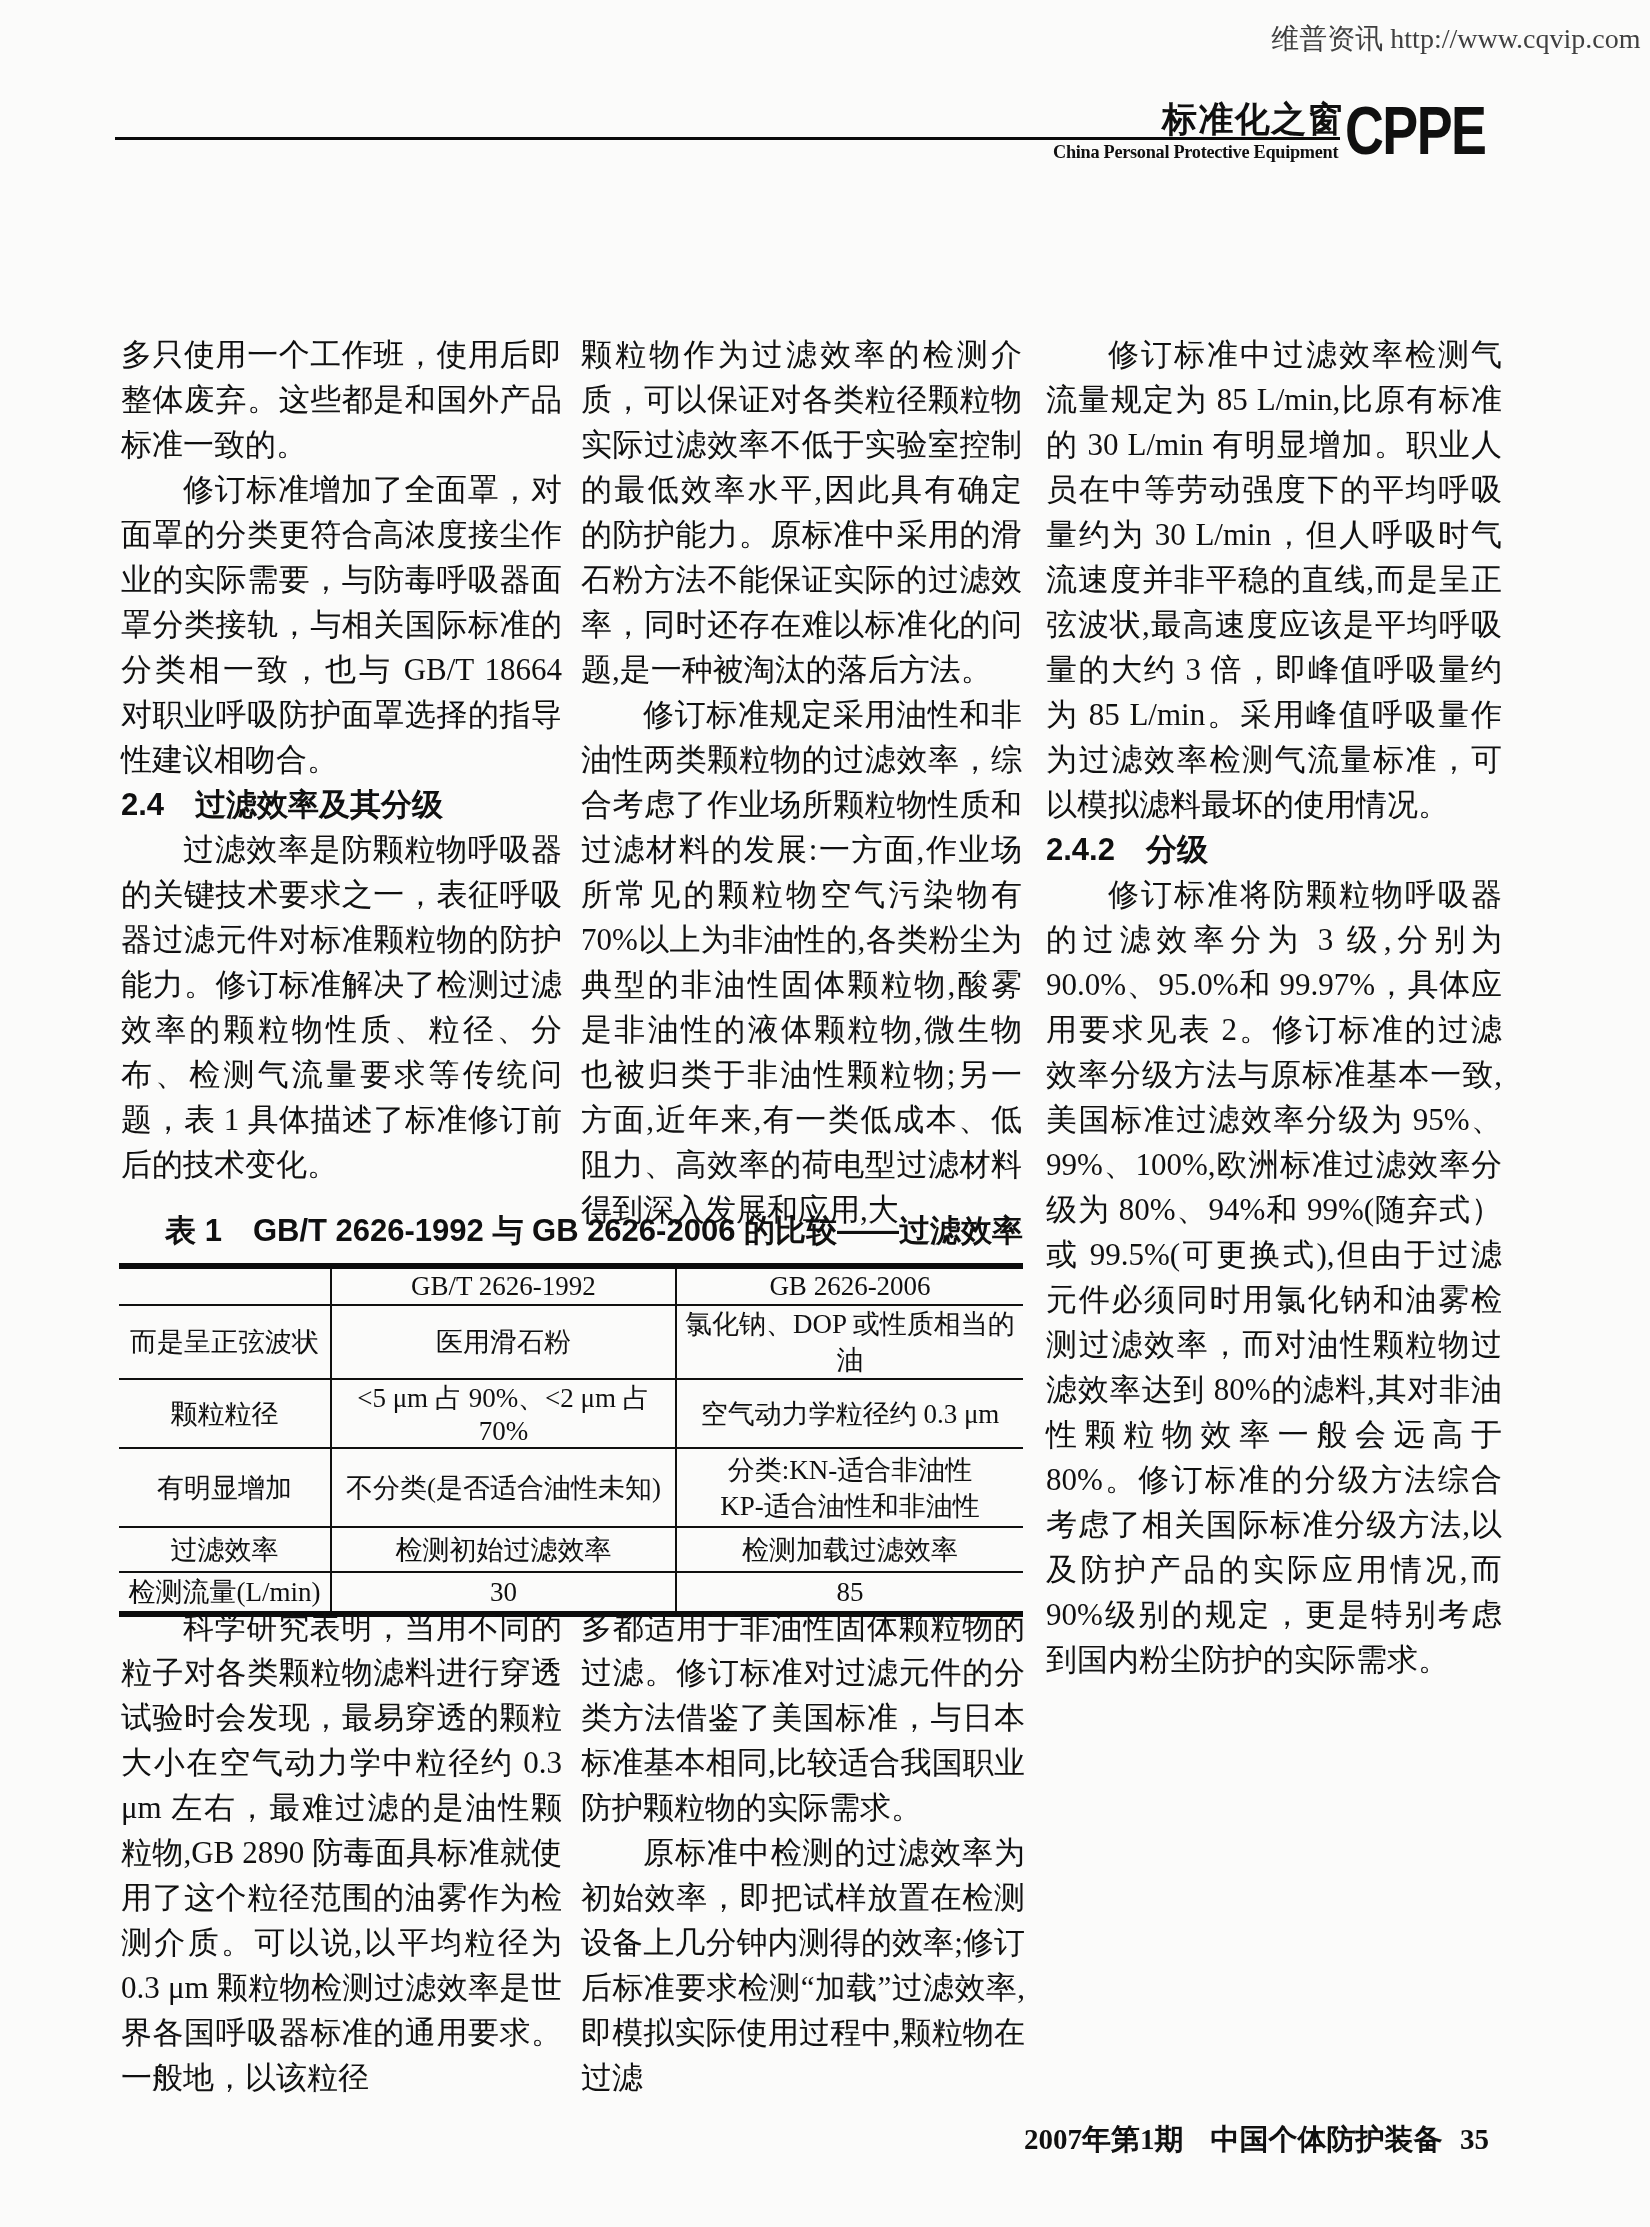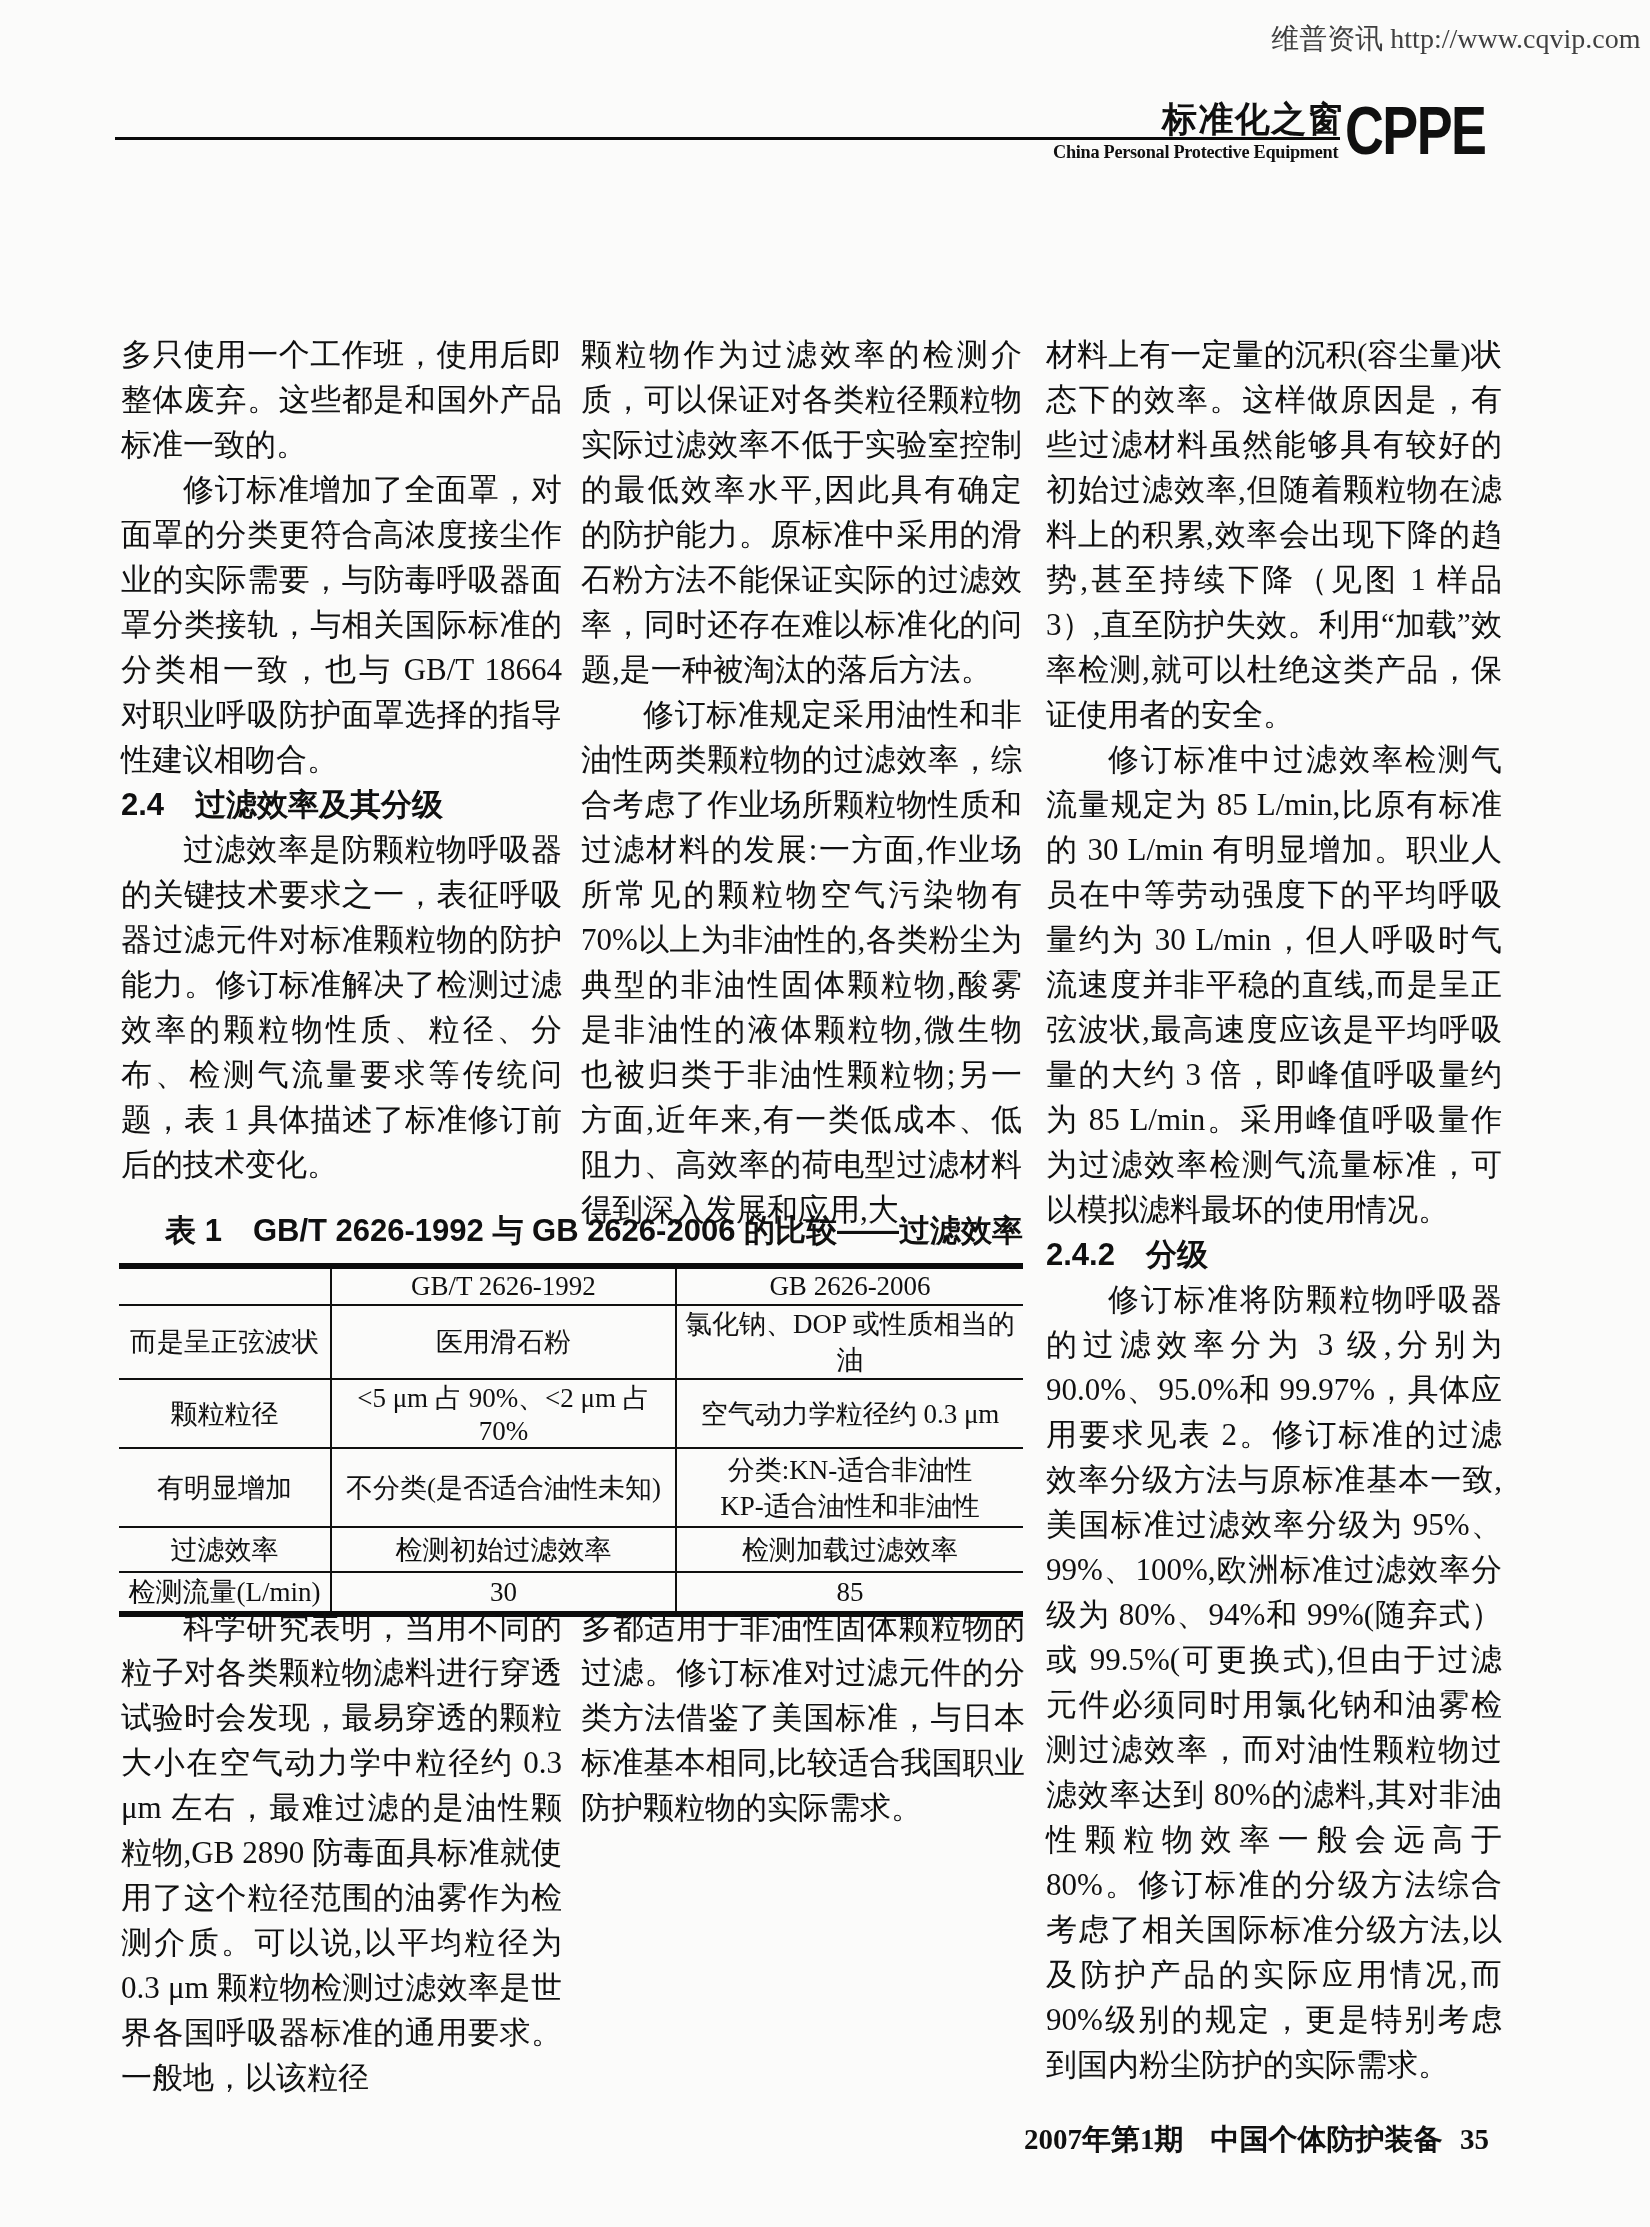--- a/index.html
+++ b/index.html
@@ -139,21 +139,20 @@
   <p class="h">2.4　过滤效率及其分级</p>
   <p>过滤效率是防颗粒物呼吸器的关键技术要求之一，表征呼吸器过滤元件对标准颗粒物的防护能力。修订标准解决了检测过滤效率的颗粒物性质、粒径、分布、检测气流量要求等传统问题，表 1 具体描述了标准修订前后的技术变化。</p>
 </div>
 
 <div class="col" id="col2-top">
   <p class="noindent">颗粒物作为过滤效率的检测介质，可以保证对各类粒径颗粒物实际过滤效率不低于实验室控制的最低效率水平,因此具有确定的防护能力。原标准中采用的滑石粉方法不能保证实际的过滤效率，同时还存在难以标准化的问题,是一种被淘汰的落后方法。</p>
   <p>修订标准规定采用油性和非油性两类颗粒物的过滤效率，综合考虑了作业场所颗粒物性质和过滤材料的发展:一方面,作业场所常见的颗粒物空气污染物有70%以上为非油性的,各类粉尘为典型的非油性固体颗粒物,酸雾是非油性的液体颗粒物,微生物也被归类于非油性颗粒物;另一方面,近年来,有一类低成本、低阻力、高效率的荷电型过滤材料得到深入发展和应用,大</p>
 </div>
 
 <div class="col" id="col3">
-  <p class="noindent">材料上有一定量的沉积(容尘量)状态下的效率。这样做原因是，有些过滤材料虽然能够具有较好的初始过滤效率,但随着颗粒物在滤料上的积累,效率会出现下降的趋势,甚至持续下降（见图 1 样品 3）,直至防护失效。利用“加载”效率检测,就可以杜绝这类产品，保证使用者的安全。</p>
   <p>修订标准中过滤效率检测气流量规定为 85 L/min,比原有标准的 30 L/min 有明显增加。职业人员在中等劳动强度下的平均呼吸量约为 30 L/min，但人呼吸时气流速度并非平稳的直线,而是呈正弦波状,最高速度应该是平均呼吸量的大约 3 倍，即峰值呼吸量约为 85 L/min。采用峰值呼吸量作为过滤效率检测气流量标准，可以模拟滤料最坏的使用情况。</p>
   <p class="h">2.4.2　分级</p>
   <p>修订标准将防颗粒物呼吸器的过滤效率分为 3 级,分别为 90.0%、95.0%和 99.97%，具体应用要求见表 2。修订标准的过滤效率分级方法与原标准基本一致,美国标准过滤效率分级为 95%、99%、100%,欧洲标准过滤效率分级为 80%、94%和 99%(随弃式）或 99.5%(可更换式),但由于过滤元件必须同时用氯化钠和油雾检测过滤效率，而对油性颗粒物过滤效率达到 80%的滤料,其对非油性颗粒物效率一般会远高于 80%。修订标准的分级方法综合考虑了相关国际标准分级方法,以及防护产品的实际应用情况,而 90%级别的规定，更是特别考虑到国内粉尘防护的实际需求。</p>
 </div>
 
 <div class="abs table-title">表 1　GB/T 2626-1992 与 GB 2626-2006 的比较——过滤效率</div>
 <table class="cmp-table">
   <colgroup>
     <col class="w1">
       <col class="w2">
@@ -193,18 +192,19 @@
     </tr>
   </tbody>
 </table>
 
 <div class="col" id="col1-bottom">
   <p>科学研究表明，当用不同的粒子对各类颗粒物滤料进行穿透试验时会发现，最易穿透的颗粒大小在空气动力学中粒径约 0.3 μm 左右，最难过滤的是油性颗粒物,GB 2890 防毒面具标准就使用了这个粒径范围的油雾作为检测介质。可以说,以平均粒径为 0.3 μm 颗粒物检测过滤效率是世界各国呼吸器标准的通用要求。一般地，以该粒径</p>
 </div>
 
 <div class="col" id="col2-bottom">
   <p class="noindent">多都适用于非油性固体颗粒物的过滤。修订标准对过滤元件的分类方法借鉴了美国标准，与日本标准基本相同,比较适合我国职业防护颗粒物的实际需求。</p>
+  <p>原标准中检测的过滤效率为初始效率，即把试样放置在检测设备上几分钟内测得的效率;修订后标准要求检测“加载”过滤效率,即模拟实际使用过程中,颗粒物在过滤</p>
 </div>
 
 <div class="abs page-footer">
   <span>2007年第1期</span><span class="sep"></span><span>中国个体防护装备</span><span class="sep-sm"></span><span>35</span>
 </div>
 
 
 </body></html>

